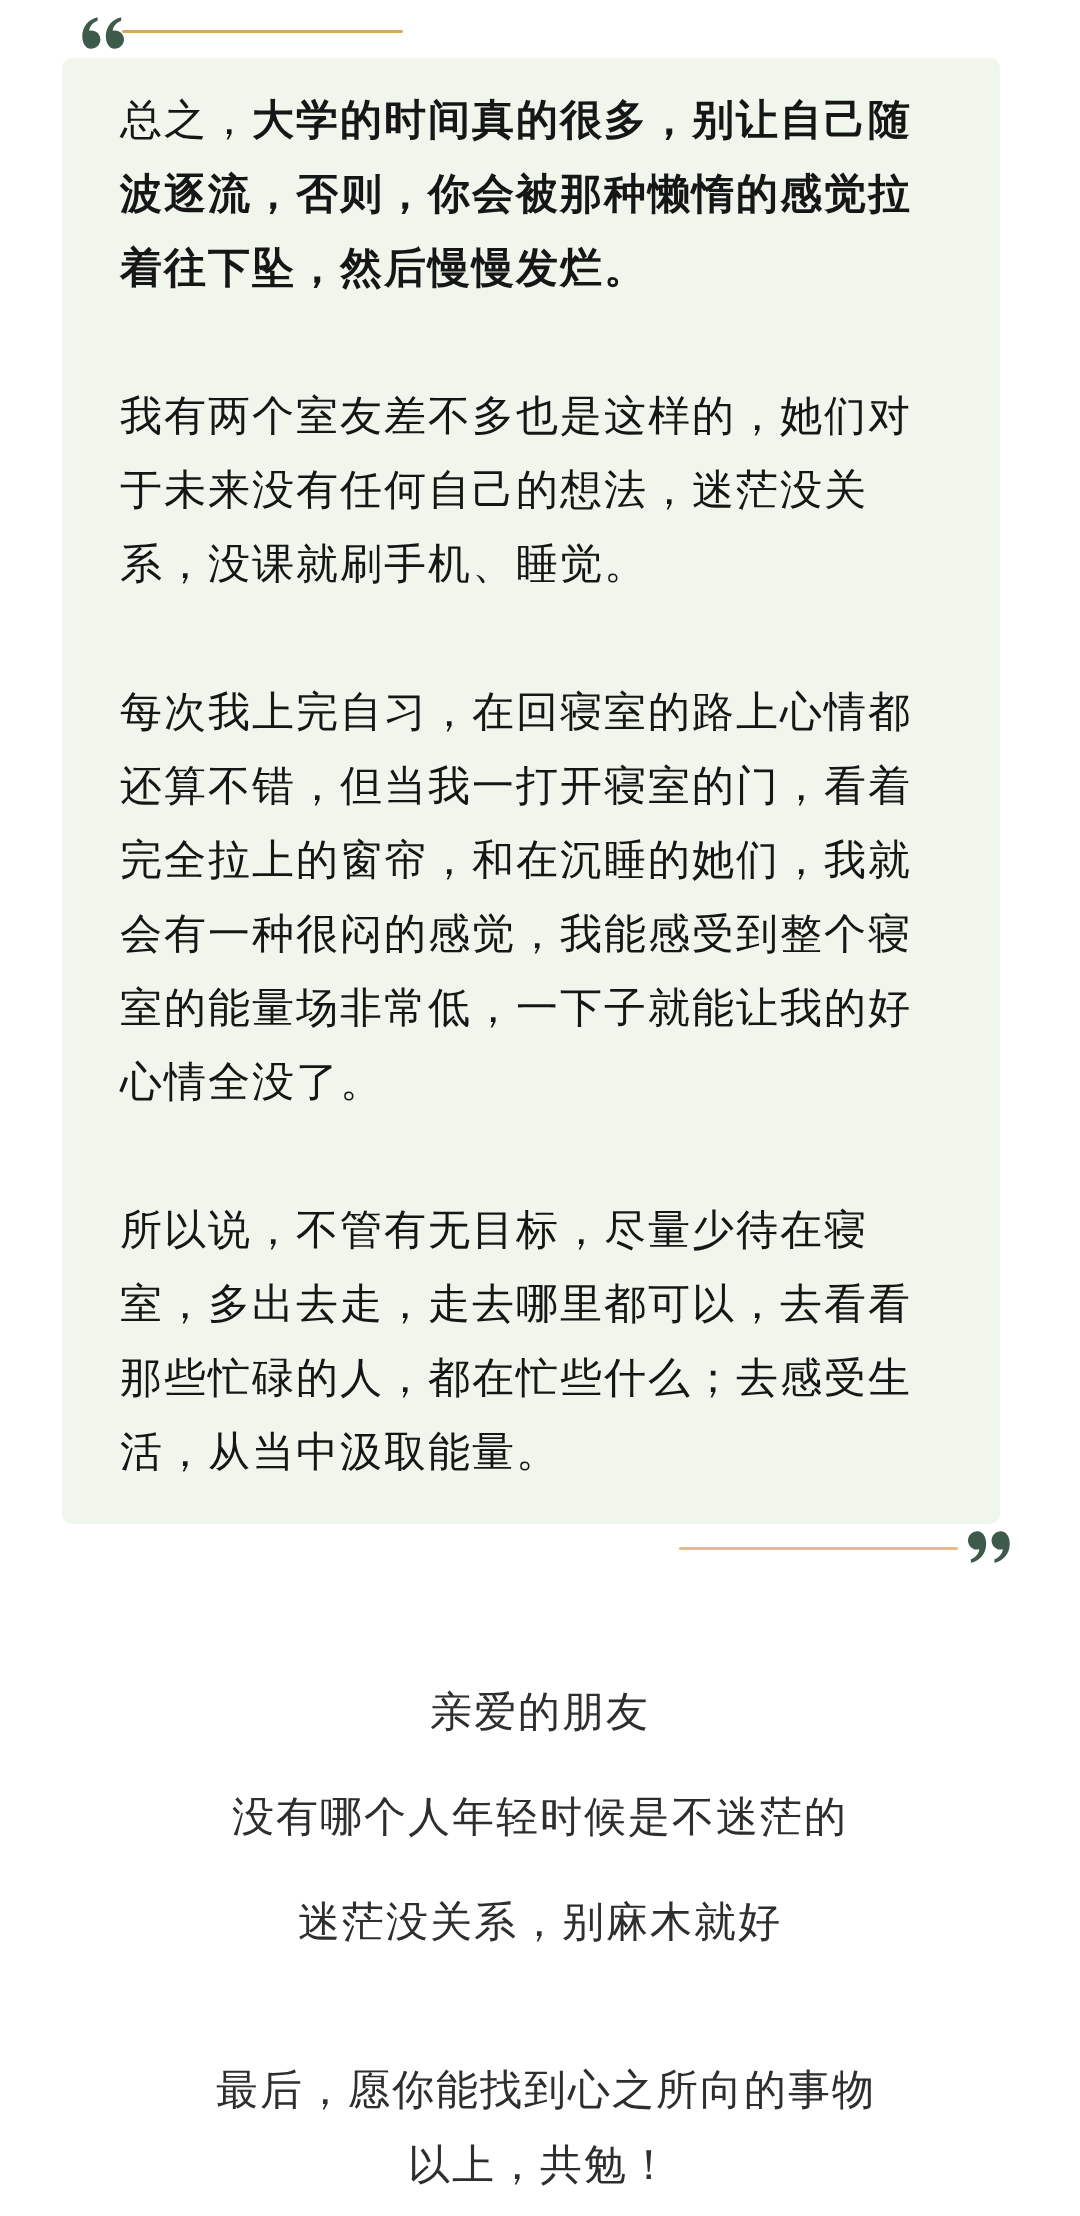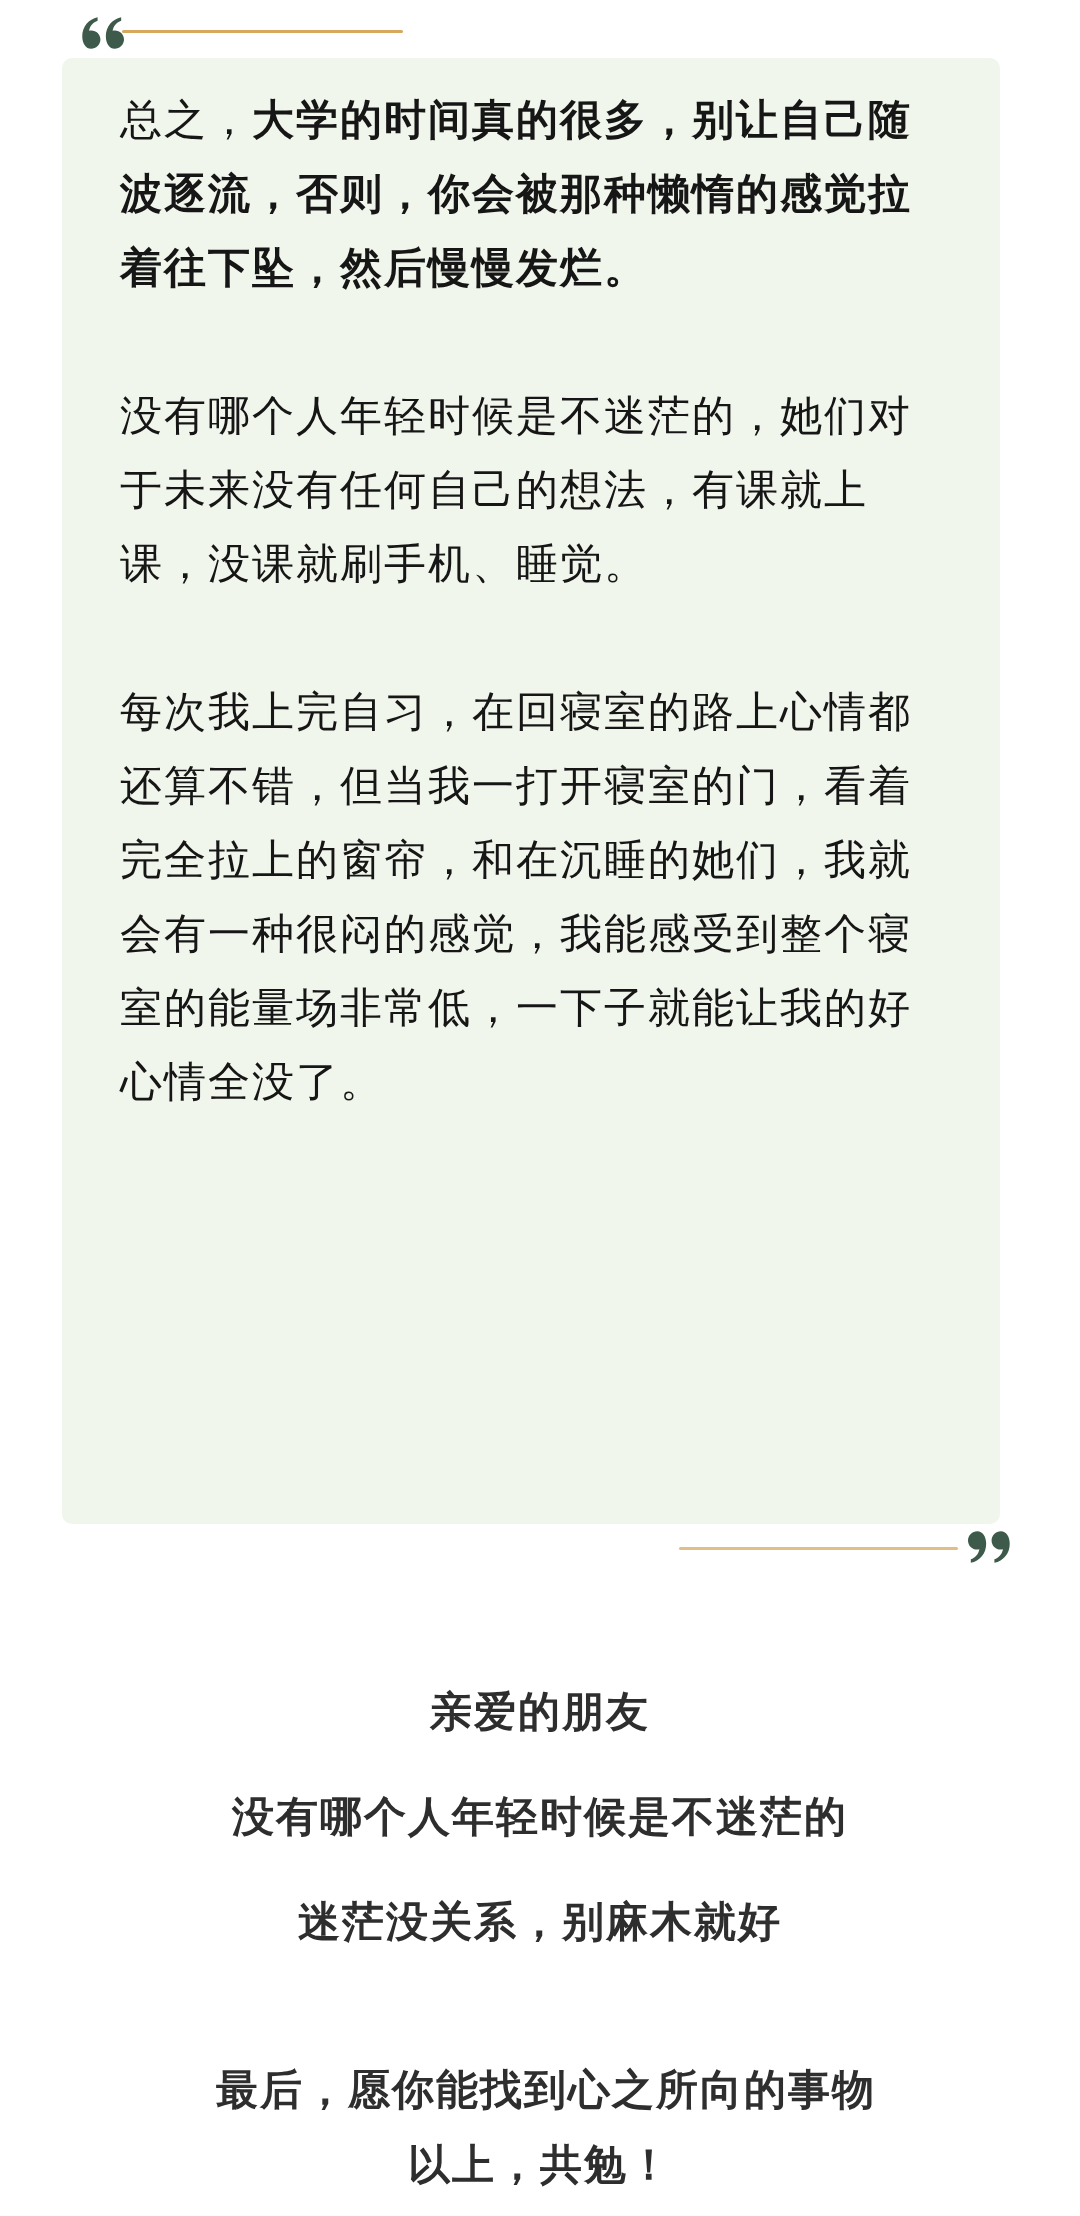--- a/index.html
+++ b/index.html
@@ -54,21 +54,21 @@
   .footer-block{
     position:absolute;
     left:0;top:1688px;width:1080px;
     text-align:center;
   }
   .footer-block p{
     font-size:42px;
     line-height:48px;
     letter-spacing:2px;
     color:var(--footer-text);
-    font-weight:700;
+    font-weight:400;
   }
   .footer-block p.gap-small{margin-top:57px;}
   .footer-block p.gap-large{margin-top:120px;padding-left:12px;}
   .footer-block p.gap-tight{margin-top:27px;}
 </style>
 </head>
 <body>
 
 <div class="screen">
 
@@ -78,22 +78,23 @@
         <path d="M11 0C5 0 0 4.8 0 10.8c0 6 4.8 10.6 10.6 10.6.9 0 1.9-.1 2.7-.4C12.2 26.7 8.5 31 3.3 32.7V37c10.4-2.3 17.9-10.7 17.9-22.3C21.2 6 16.8 0 11 0z"></path>
         <path transform="translate(27.5 0)" d="M11 0C5 0 0 4.8 0 10.8c0 6 4.8 10.6 10.6 10.6.9 0 1.9-.1 2.7-.4C12.2 26.7 8.5 31 3.3 32.7V37c10.4-2.3 17.9-10.7 17.9-22.3C21.2 6 16.8 0 11 0z"></path>
       </g>
     </svg>
   </span>
 
   <div class="gold-line top"></div>
 
   <div class="quote-card">
     <p><span>总之，</span><span class="bold">大学的时间真的很多，别让自己随波逐流，否则，你会被那种懒惰的感觉拉着往下坠，然后慢慢发烂。</span></p>
-    <p>没有哪个人年轻时候是不迷茫的，她们对于未来没有任何自己的想法，有课就上课，没课就刷手机、睡觉。</p>
+    <p>我有两个室友差不多也是这样的，她们对于未来没有任何自己的想法，迷茫没关系，没课就刷手机、睡觉。</p>
     <p>每次我上完自习，在回寝室的路上心情都还算不错，但当我一打开寝室的门，看着完全拉上的窗帘，和在沉睡的她们，我就会有一种很闷的感觉，我能感受到整个寝室的能量场非常低，一下子就能让我的好心情全没了。</p>
+    <p>所以说，不管有无目标，尽量少待在寝室，多出去走，走去哪里都可以，去看看那些忙碌的人，都在忙些什么；去感受生活，从当中汲取能量。</p>
   </div>
 
   <div class="gold-line bottom"></div>
 
   <span class="quote-mark close-quote">
     <svg viewBox="0 0 49 37" xmlns="http://www.w3.org/2000/svg" aria-hidden="true">
       <g>
         <path d="M11 0C5 0 0 4.8 0 10.8c0 6 4.8 10.6 10.6 10.6.9 0 1.9-.1 2.7-.4C12.2 26.7 8.5 31 3.3 32.7V37c10.4-2.3 17.9-10.7 17.9-22.3C21.2 6 16.8 0 11 0z"></path>
         <path transform="translate(27.5 0)" d="M11 0C5 0 0 4.8 0 10.8c0 6 4.8 10.6 10.6 10.6.9 0 1.9-.1 2.7-.4C12.2 26.7 8.5 31 3.3 32.7V37c10.4-2.3 17.9-10.7 17.9-22.3C21.2 6 16.8 0 11 0z"></path>
       </g>

